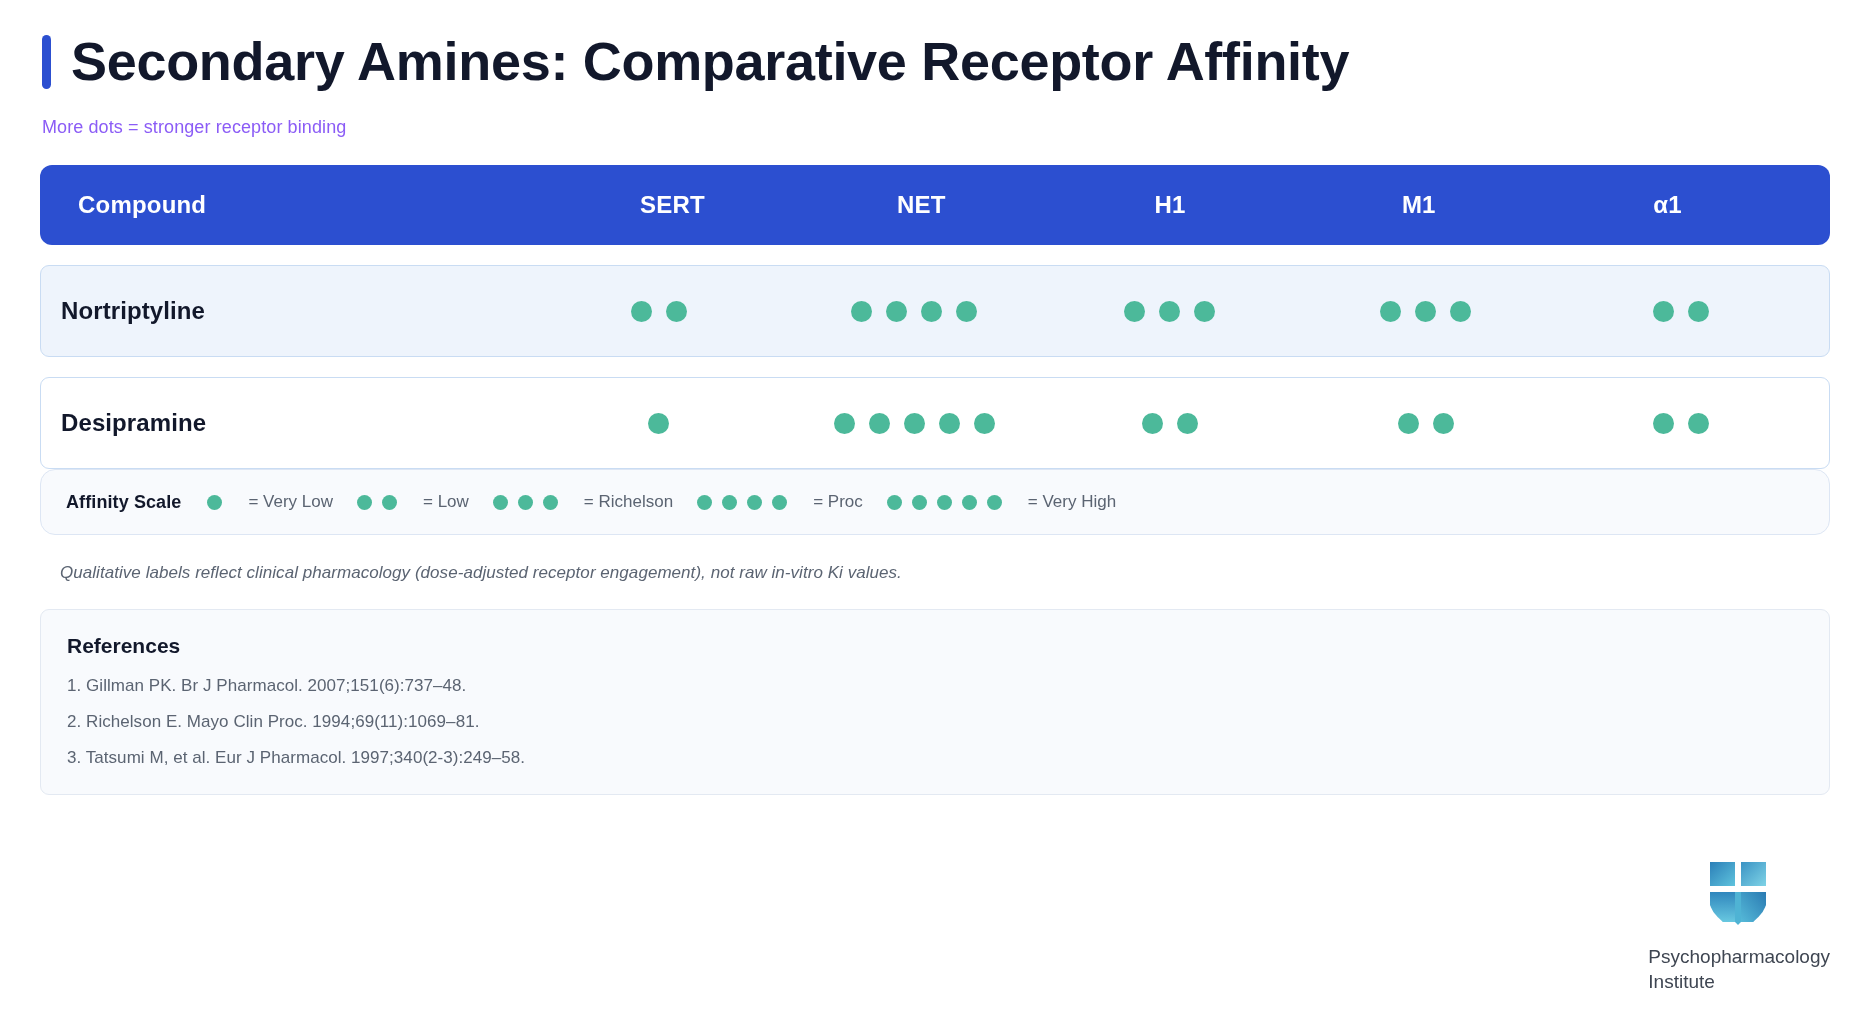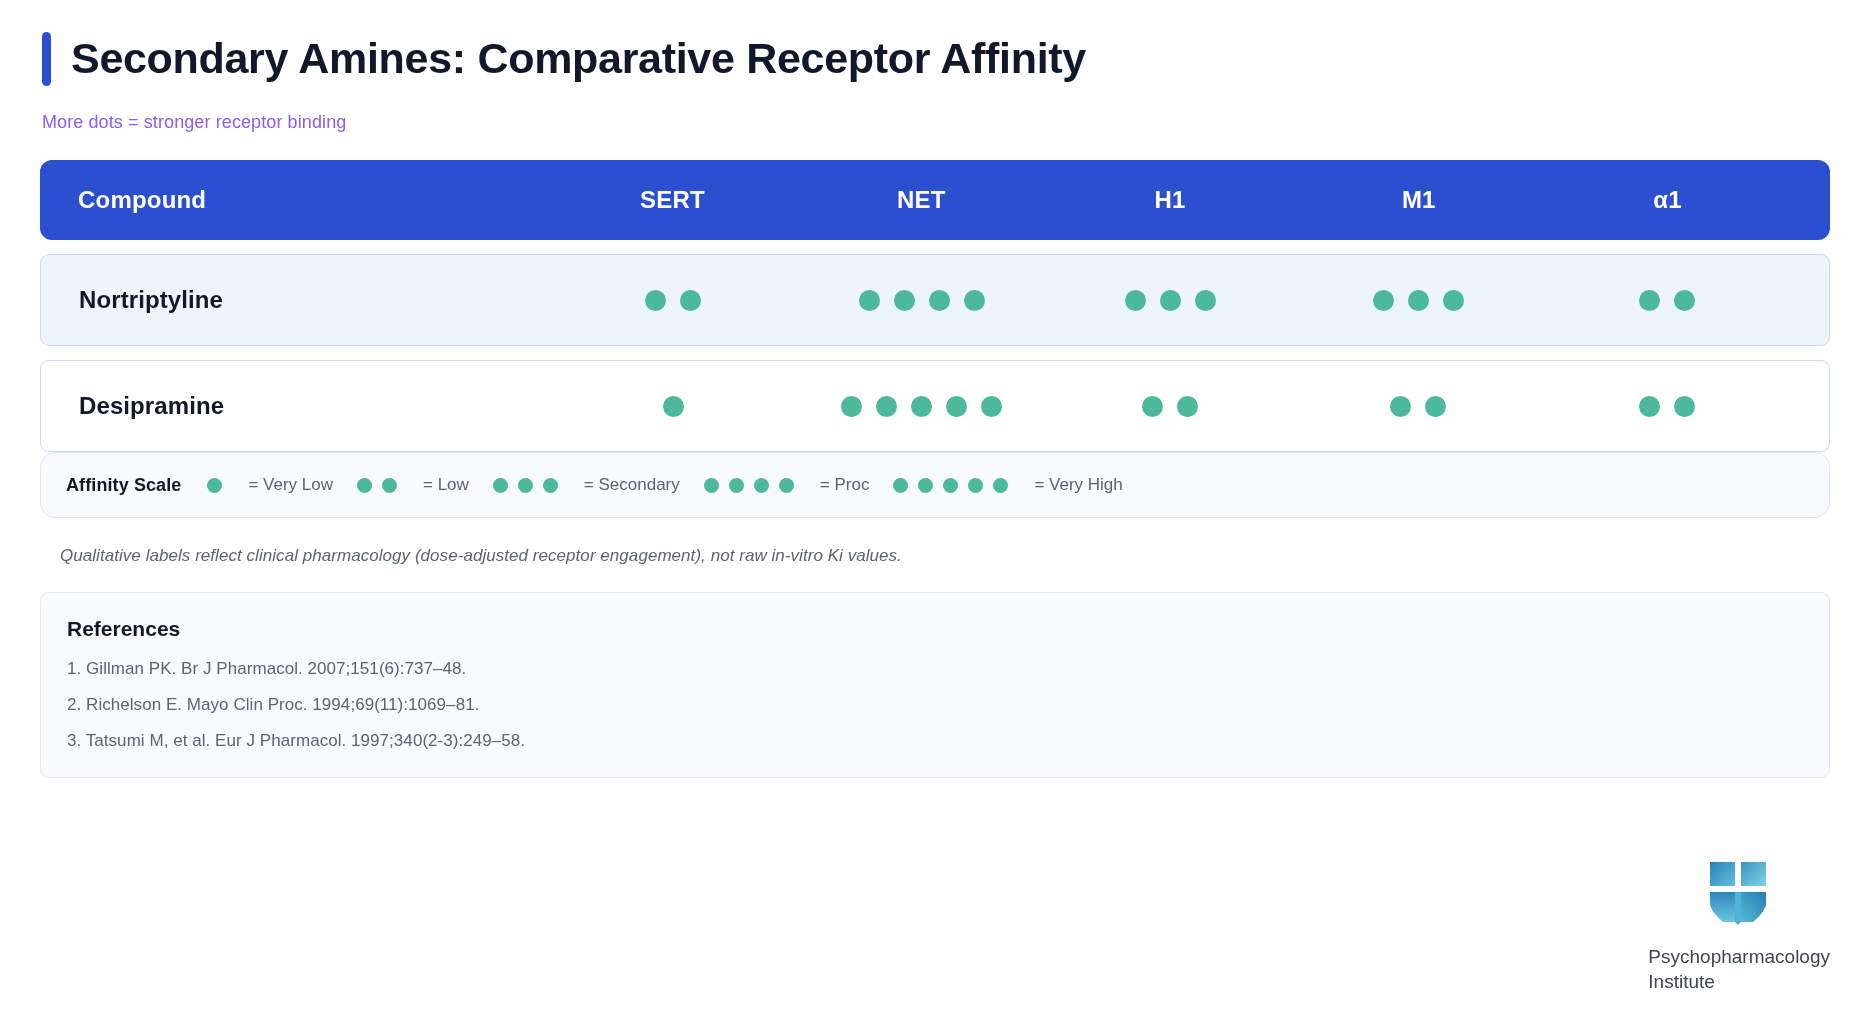--- a/index.html
+++ b/index.html
@@ -28,21 +28,21 @@
     margin-top: 6px;
   }
   .accent-bar {
     width: 9px;
     height: 54px;
     border-radius: 5px;
     background: #2c4fd0;
     flex: 0 0 auto;
   }
   .page-title {
-    font-size: 43px;
+    font-size: 54px;
     font-weight: bold;
     color: #12182b;
     letter-spacing: -0.3px;
     line-height: 1.1;
   }
   .subtitle {
     margin-top: 26px;
     margin-left: 2px;
     font-size: 18px;
     color: #8b5cf6;
@@ -71,22 +71,22 @@
 
   
   .col-compound { flex: 0 0 470px; }
   .col-r        { flex: 1 1 0; }
 
   
   .row {
     display: flex;
     align-items: center;
     height: 92px;
-    margin-top: 14px;
-    padding: 0 38px;
+    margin-top: 20px;
+    padding: 0 20px;
     border: 1px solid #c9dcf3;
     border-radius: 9px;
     background: #ffffff;
   }
   .row.tinted { background: #eef4fc; }
 
   .cmp-name {
     font-size: 24px;
     font-weight: bold;
     color: #12182b;
@@ -298,21 +298,21 @@
           <span class="dot"></span>
         </div>
       <div class="legend-label">= Low</div>
     </div>
     <div class="legend-item">
       <div class="dots">
           <span class="dot"></span>
           <span class="dot"></span>
           <span class="dot"></span>
         </div>
-      <div class="legend-label">= Secondary</div>
+      <div class="legend-label">= Richelson</div>
     </div>
     <div class="legend-item">
       <div class="dots">
           <span class="dot"></span>
           <span class="dot"></span>
           <span class="dot"></span>
           <span class="dot"></span>
         </div>
       <div class="legend-label">= Proc</div>
     </div>

